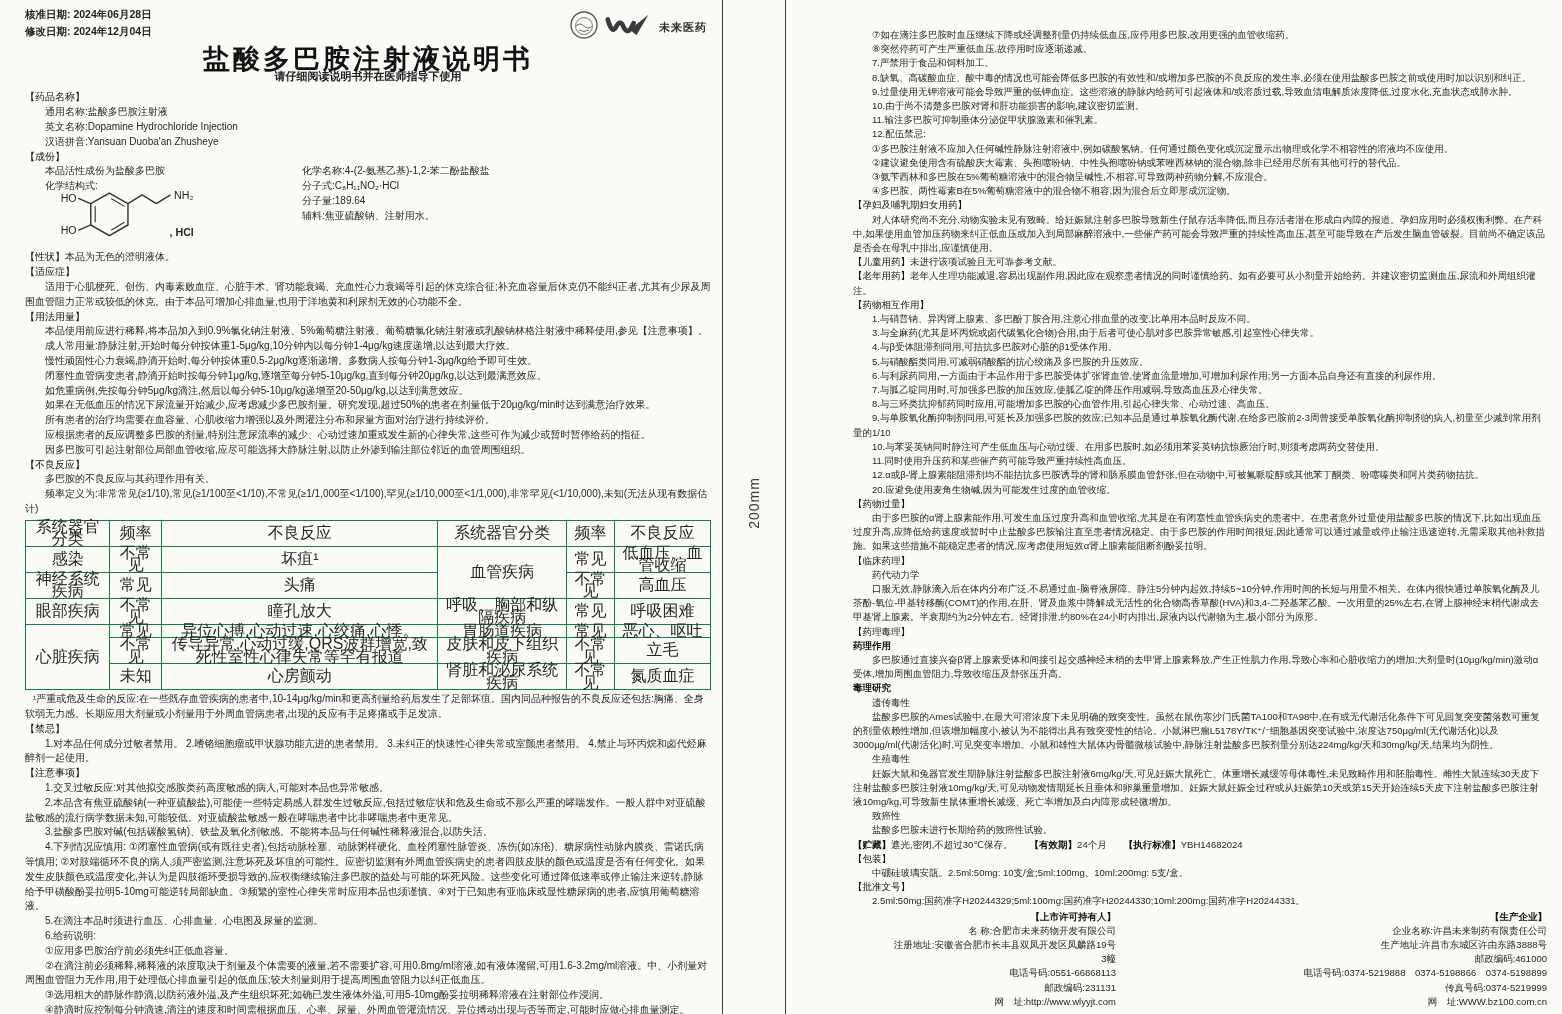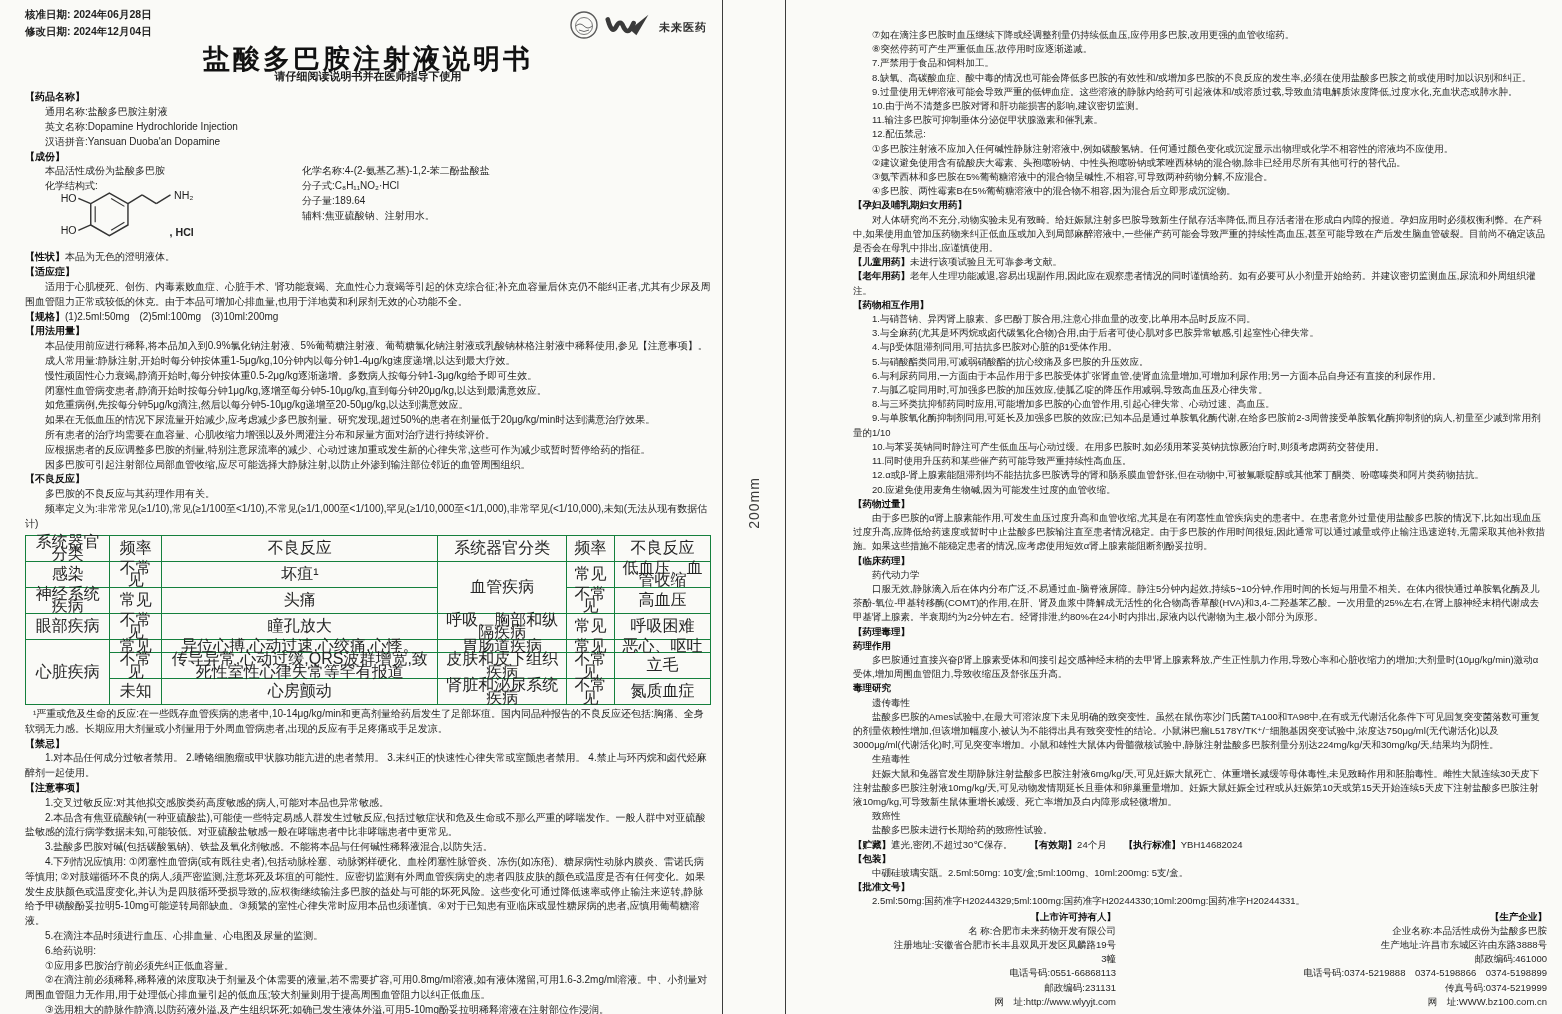--- a/index.html
+++ b/index.html
@@ -10,21 +10,21 @@
   .lp-content{position:absolute;left:25px;top:6px;width:686px;font-size:10px;line-height:14.8px;}
   .hdr{display:flex;justify-content:space-between;align-items:flex-start;}
   .dates{font-size:10.5px;line-height:17px;font-weight:600;color:#1f1f1f;}
   .logo{display:flex;align-items:center;gap:6px;margin-top:4px;margin-right:4px;}
   .brand-txt{font-size:11px;font-weight:700;color:#2f2f2f;letter-spacing:1px;}
   .doc-title{margin:7px 0 2px 0;text-align:center;font-size:27px;font-weight:700;letter-spacing:3px;color:#111;}
   .doc-subtitle{text-align:center;font-size:11px;font-weight:600;margin-bottom:7px;color:#1c1c1c;}
   .p{margin:0;text-indent:2em;}
   .p.fn{text-indent:0.8em;}
   .ln{margin:0;}
-  .hd{font-weight:700;color:#111;}
+  .hd{font-weight:400;color:#111;}
   .sh{font-weight:700;color:#111;}
   .si{text-indent:2em;}
   
   .comp{position:relative;height:86px;}
   .comp-left p{margin:0;text-indent:2em;}
   .comp-right{position:absolute;left:277px;top:0;width:400px;}
   .comp-right p{margin:0;text-indent:0;}
   .structure{position:absolute;left:30px;top:22px;}
   
   table.adr{width:100%;border-collapse:collapse;margin:3px 0 2px 0;table-layout:fixed;}
@@ -80,21 +80,21 @@
         </div>
       </div>
 
       <div class="doc-title">盐酸多巴胺注射液说明书</div>
       <div class="doc-subtitle">请仔细阅读说明书并在医师指导下使用</div>
 
       <div>
           <div class="ln"><span class="hd">【药品名称】</span></div>
           <p class="p">通用名称:盐酸多巴胺注射液</p>
           <p class="p">英文名称:Dopamine Hydrochloride Injection</p>
-          <p class="p">汉语拼音:Yansuan Duoba'an Dopamine</p>
+          <p class="p">汉语拼音:Yansuan Duoba'an Zhusheye</p>
           <div class="ln"><span class="hd">【成份】</span></div>
         </div>
 
       <div class="comp">
         <div class="comp-left">
           <p>本品活性成份为盐酸多巴胺</p>
           <p>化学结构式:</p>
         </div>
         <div class="structure">
           <svg width="215" height="62" viewBox="0 0 240 70">
@@ -118,21 +118,20 @@
           <p>分子式:C₈H₁₁NO₂·HCl</p>
           <p>分子量:189.64</p>
           <p>辅料:焦亚硫酸钠、注射用水。</p>
         </div>
       </div>
 
       <div>
           <div class="ln"><span class="hd">【性状】</span><span>本品为无色的澄明液体。</span></div>
           <div class="ln"><span class="hd">【适应症】</span></div>
           <p class="p">适用于心肌梗死、创伤、内毒素败血症、心脏手术、肾功能衰竭、充血性心力衰竭等引起的休克综合征;补充血容量后休克仍不能纠正者,尤其有少尿及周围血管阻力正常或较低的休克。由于本品可增加心排血量,也用于洋地黄和利尿剂无效的心功能不全。</p>
-          <div class="ln"><span class="hd">【规格】</span><span>(1)2.5ml:50mg　(2)5ml:100mg　(3)10ml:200mg</span></div>
           <div class="ln"><span class="hd">【用法用量】</span></div>
           <p class="p">本品使用前应进行稀释,将本品加入到0.9%氯化钠注射液、5%葡萄糖注射液、葡萄糖氯化钠注射液或乳酸钠林格注射液中稀释使用,参见【注意事项】。</p>
           <p class="p">成人常用量:静脉注射,开始时每分钟按体重1-5μg/kg,10分钟内以每分钟1-4μg/kg速度递增,以达到最大疗效。</p>
           <p class="p">慢性顽固性心力衰竭,静滴开始时,每分钟按体重0.5-2μg/kg逐渐递增。多数病人按每分钟1-3μg/kg给予即可生效。</p>
           <p class="p">闭塞性血管病变患者,静滴开始时按每分钟1μg/kg,逐增至每分钟5-10μg/kg,直到每分钟20μg/kg,以达到最满意效应。</p>
           <p class="p">如危重病例,先按每分钟5μg/kg滴注,然后以每分钟5-10μg/kg递增至20-50μg/kg,以达到满意效应。</p>
           <p class="p">如果在无低血压的情况下尿流量开始减少,应考虑减少多巴胺剂量。研究发现,超过50%的患者在剂量低于20μg/kg/min时达到满意治疗效果。</p>
           <p class="p">所有患者的治疗均需要在血容量、心肌收缩力增强以及外周灌注分布和尿量方面对治疗进行持续评价。</p>
           <p class="p">应根据患者的反应调整多巴胺的剂量,特别注意尿流率的减少、心动过速加重或发生新的心律失常,这些可作为减少或暂时暂停给药的指征。</p>
           <p class="p">因多巴胺可引起注射部位局部血管收缩,应尽可能选择大静脉注射,以防止外渗到输注部位邻近的血管周围组织。</p>
@@ -297,21 +296,21 @@
               <div class="crow">名 称:合肥市未来药物开发有限公司</div>
               <div class="crow">注册地址:安徽省合肥市长丰县双凤开发区凤麟路19号3幢</div>
               <div class="crow">电话号码:0551-66868113</div>
               <div class="crow">邮政编码:231131</div>
               <div class="crow">网　址:http://www.wlyyjt.com</div>
             </div>
         </div>
         <div class="ccol-r">
           <div class="chead">【生产企业】</div>
           <div>
-              <div class="crow">企业名称:本品活性成份为盐酸多巴胺</div>
+              <div class="crow">企业名称:许昌未来制药有限责任公司</div>
               <div class="crow">生产地址:许昌市东城区许由东路3888号</div>
               <div class="crow">邮政编码:461000</div>
               <div class="crow">电话号码:0374-5219888　0374-5198866　0374-5198899</div>
               <div class="crow">传真号码:0374-5219999</div>
               <div class="crow">网　址:WWW.bz100.com.cn</div>
             </div>
         </div>
       </div>
     </div>
   </div>

